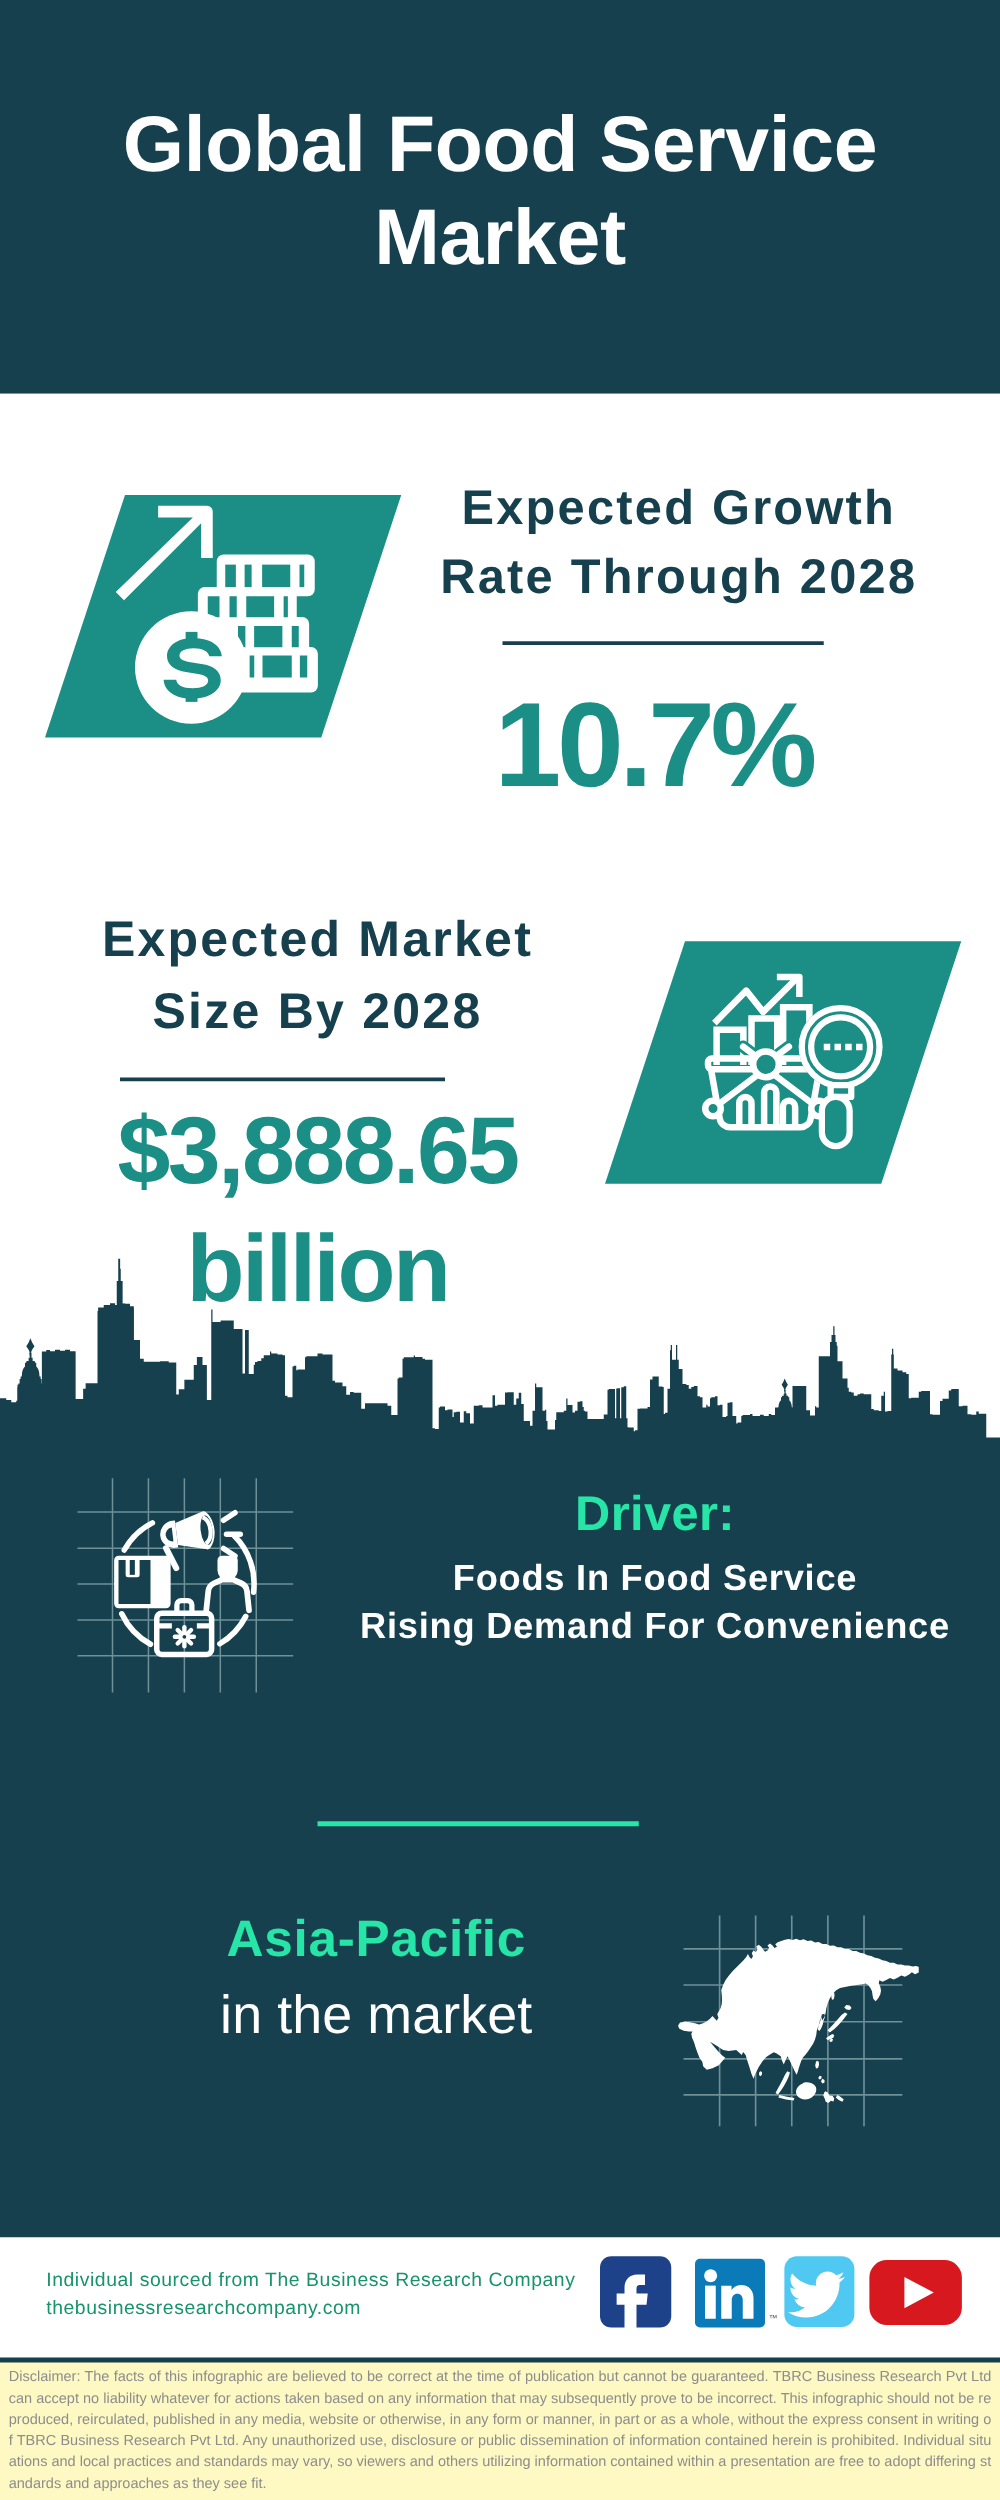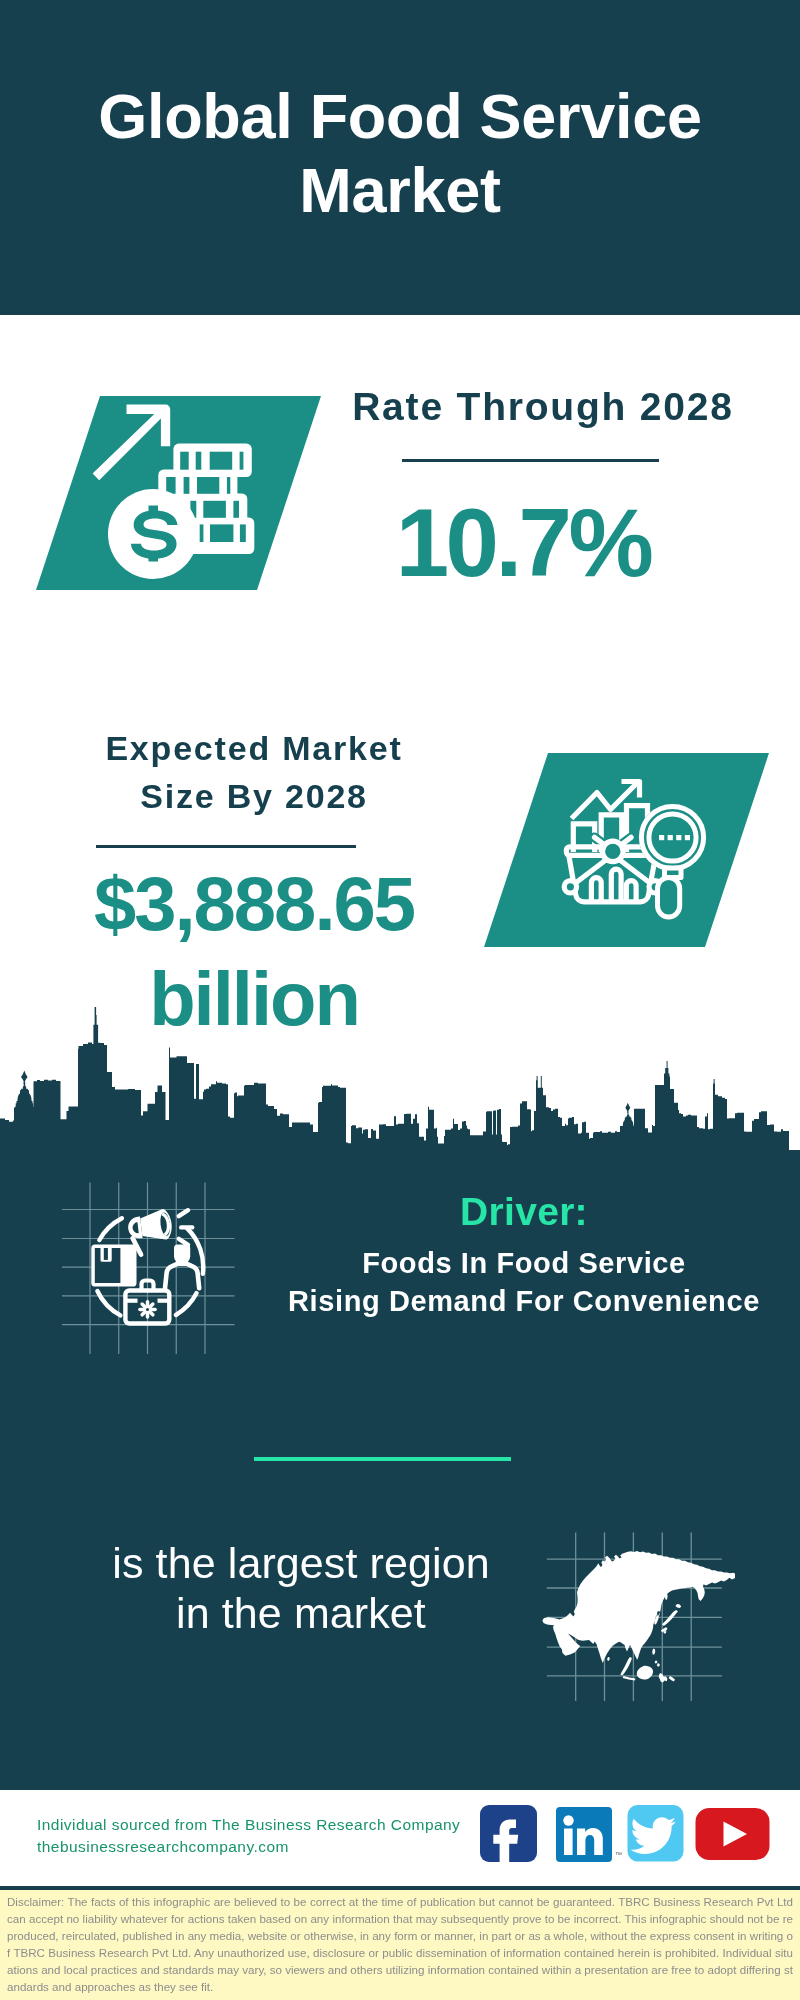--- a/index.html
+++ b/index.html
@@ -16,21 +16,21 @@
 
   
   .para{position:absolute;}
 
   .s1-text{position:absolute;left:333px;top:380px;width:420px;text-align:center;}
   .s1-head{color:#17404F;font-size:39px;font-weight:bold;line-height:1.4;letter-spacing:1.8px;}
   .divider-dark{height:3px;background:#17404F;margin:24px auto 0 auto;}
   .s1-val{color:#1B8F86;font-size:96px;line-height:1.0;margin-top:33px;font-weight:bold;letter-spacing:-3.5px;}
 
   .s2-text{position:absolute;left:34px;top:724px;width:440px;text-align:center;}
-  .s2-head{color:#17404F;font-size:34px;font-weight:bold;line-height:1.42;letter-spacing:1.8px;}
+  .s2-head{color:#17404F;font-size:40px;font-weight:bold;line-height:1.42;letter-spacing:1.8px;}
   .s2-val{color:#1B8F86;font-size:76px;line-height:1.25;margin-top:8px;font-weight:bold;letter-spacing:-2px;}
 
   
   .dark-panel{position:absolute;left:0;top:1150px;width:800px;height:640px;background:#17404F;}
   .skyline{position:absolute;left:0;top:1000px;width:800px;height:160px;}
 
   
   .driver-text{position:absolute;left:264px;top:1189px;width:520px;text-align:center;}
   .driver-label{color:#26E5A6;font-size:39px;font-weight:bold;line-height:1.2;letter-spacing:0.3px;}
   .driver-body{color:#ffffff;font-size:29px;font-weight:bold;line-height:1.33;margin-top:8px;letter-spacing:0.6px;}
@@ -104,20 +104,21 @@
                  -8,0 -12.8,-2.6 -13.1,-6.8 h-10.1 c0.4,9.1 9.5,15.2 23.2,15.2
                  13.4,0 22.5,-6.3 22.5,-14.9 0,-7 -5.4,-11.4 -15.5,-12.9
                  l-9.9,-1.6 c-5.3,-0.9 -7.6,-2.5 -7.6,-5.1 0,-3.6 4.4,-5.9 11.4,-5.9
                  7,0 11.7,2.5 12.4,6.5 h10.1 c-0.7,-8.7 -9.3,-14.5 -22.6,-14.5 Z"></path>
       </g>
     </g>
   </svg>
 
   <div class="s1-text">
     <div class="s1-head">
+      <div>Expected Growth</div>
       <div>Rate Through 2028</div>
     </div>
     <div>
       <div class="divider-dark" style="width:257px;transform:translateX(-13px)"></div>
       <div class="s1-val" style="transform:translateX(-20px)">10.7%</div>
     </div>
   </div>
 
   <div class="s2-text">
     <div class="s2-head">
@@ -344,22 +345,22 @@
 
       <path d="M660.2,1673.0 l2.0,1.0 1.4,2.4 2.4,0.2 1.4,2.2 -0.6,2.4 -2.2,-0.6 -1.8,1.8
            -2.2,-1.0 -0.8,-2.4 -1.2,-2.6 0.8,-2.4 Z"></path>
       <path d="M670.0,1676.0 l2.6,1.6 2.4,2.0 -1.2,1.8 -2.8,-1.4 -2.4,-2.0 Z"></path>
 
       <path d="M608.2,1657.0 l1.4,0.6 0.0,2.0 -1.2,1.4 -1.2,-1.0 0.2,-2.0 Z"></path>
     </g>
   </svg>
 
   <div class="region-text">
+    <div class="region-name">Asia-Pacific</div>
     <div class="region-desc">
-      <div>is the largest region</div>
       <div>in the market</div>
     </div>
   </div>
 
   <div class="footer"></div>
   <div class="src-text">
     <div>Individual sourced from The Business Research Company</div>
     <div>thebusinessresearchcompany.com</div>
   </div>
     <svg class="social-icons" style="position:absolute;left:470px;top:1800px;" width="310" height="70" viewBox="470 1800 310 70">

